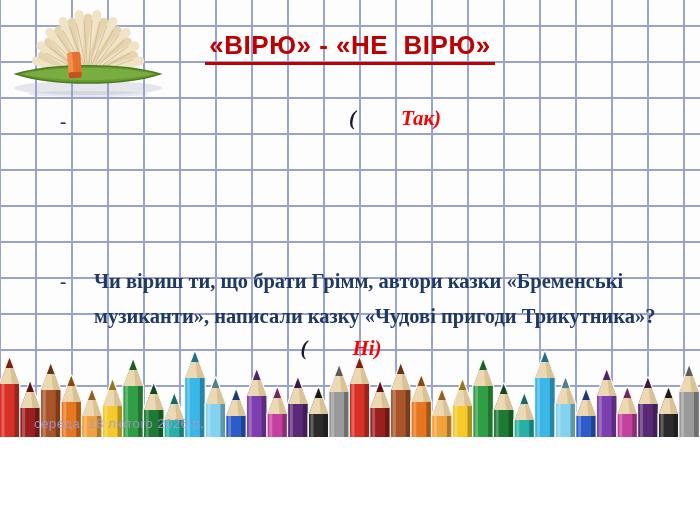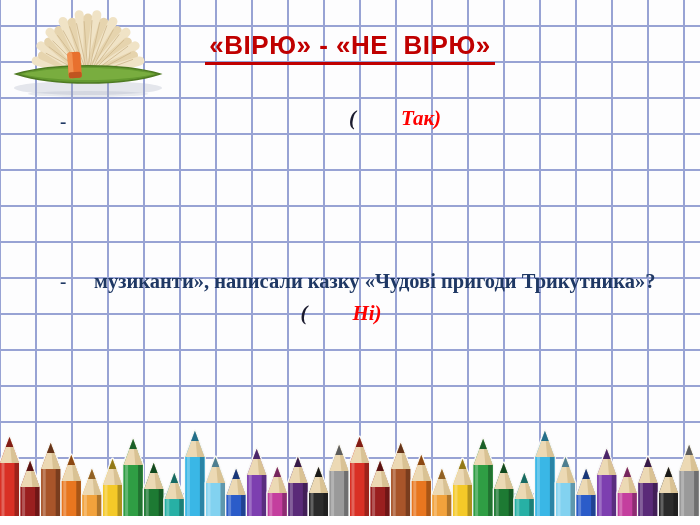--- a/index.html
+++ b/index.html
@@ -6,21 +6,21 @@
     --title-red:#c00000;
     --body-navy:#1f3864;
     --answer-red:#fe0000;
     --grid-line:#98a3d4;
     --date-lavender:#a49ad2;
   }
   *{margin:0;padding:0;box-sizing:border-box;}
   html,body{width:700px;height:525px;overflow:hidden;}
   body{font-family:"Liberation Sans",sans-serif;}
   .slide{
-    position:relative;width:700px;height:516px;overflow:hidden;
+    position:relative;width:700px;height:437px;overflow:hidden;
     background-color:#fdfdfe;
     background-image:
       linear-gradient(to right, var(--grid-line) 1.6px, transparent 1.6px),
       linear-gradient(to bottom, var(--grid-line) 1.6px, transparent 1.6px);
     background-size:36px 36px;
     background-position:35px 25px;
   }
   .book{position:absolute;left:8px;top:2px;width:160px;height:100px;}
   .title{
     position:absolute;top:30px;left:0;width:100%;
@@ -125,20 +125,21 @@
   <div class="qblock q1">
     <div class="dash">-</div>
     <div class="qtext">
       <div class="answer a-center"><span class="paren">(</span><span class="word">Так)</span></div>
     </div>
   </div>
 
   <div class="qblock q2">
     <div class="dash">-</div>
     <div class="qtext">
+      <div>Чи віриш ти, що брати Грімм, автори казки «Бременські</div>
       <div>музиканти», написали казку «Чудові пригоди Трикутника»?</div>
       <div class="answer a-right"><span class="paren">(</span><span class="word">Ні)</span></div>
     </div>
   </div>
 
   <svg class="pencils" id="pencils-svg" viewBox="0 0 700 95" preserveAspectRatio="none">
       <g transform="translate(0,0)">
         <path d="M0,95 L0,42 L9.5,16 L19,42 L19,95 Z" fill="#d93025" stroke="#f7f7f5" stroke-width="3" stroke-linejoin="round" paint-order="stroke"></path>
         <rect x="0" y="42" width="19" height="53" fill="#d93025"></rect>
         <rect x="14.5" y="42" width="4.5" height="53" fill="rgb(156,35,27)"></rect>
@@ -375,14 +376,15 @@
         <path d="M329.6,95 L329.6,50 L339.1,24 L348.6,50 L348.6,95 Z" fill="#9a9a9a" stroke="#f7f7f5" stroke-width="3" stroke-linejoin="round" paint-order="stroke"></path>
         <rect x="329.6" y="50" width="19" height="45" fill="#9a9a9a"></rect>
         <rect x="344.1" y="50" width="4.5" height="45" fill="rgb(111,111,111)"></rect>
         <rect x="331.1" y="50" width="3" height="45" fill="#ffffff" opacity="0.25"></rect>
         <path d="M329.6,50 L339.1,24 L348.6,50 Z" fill="#ecd9b4"></path>
         <path d="M339.1,24 L348.6,50 L341.38,50 Z" fill="#d9c294"></path>
         <path d="M339.1,24 L342.90000000000003,34 L335.3,34 Z" fill="rgb(92,92,92)"></path>
       </g>
     </svg>
 
+  <div class="footer-date">середа, 18 лютого 2026 р.</div>
 
 </div>
 
 </body></html>

